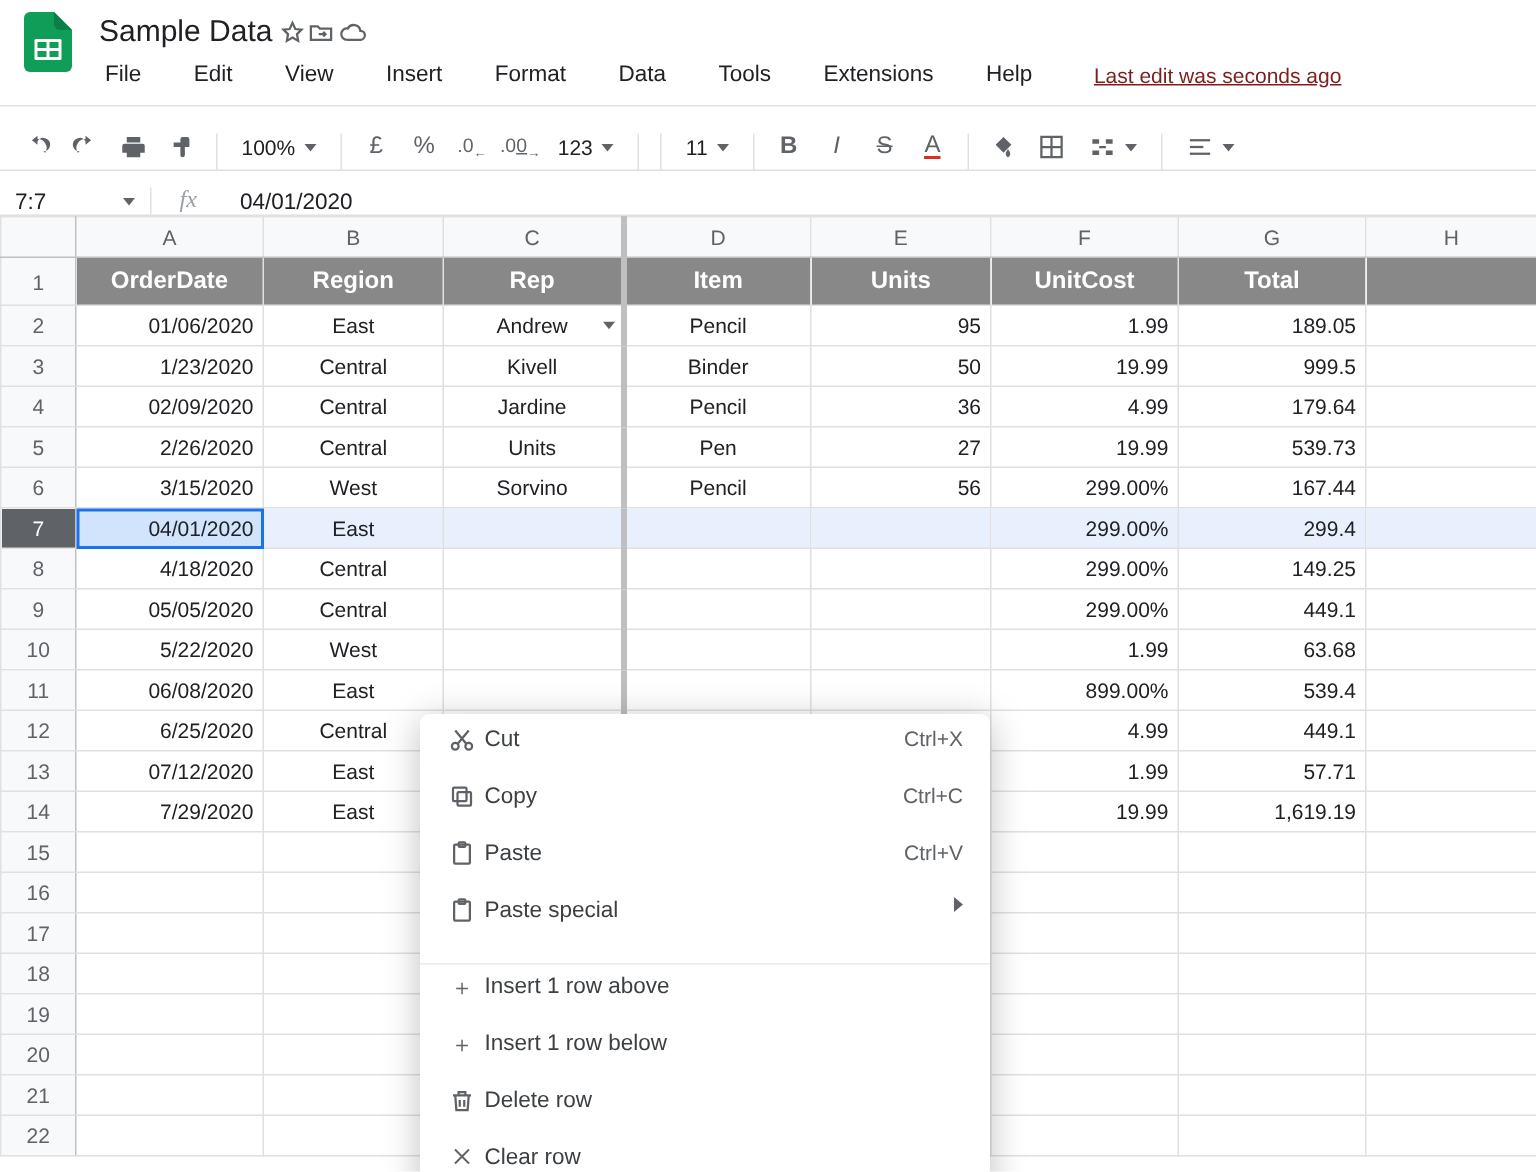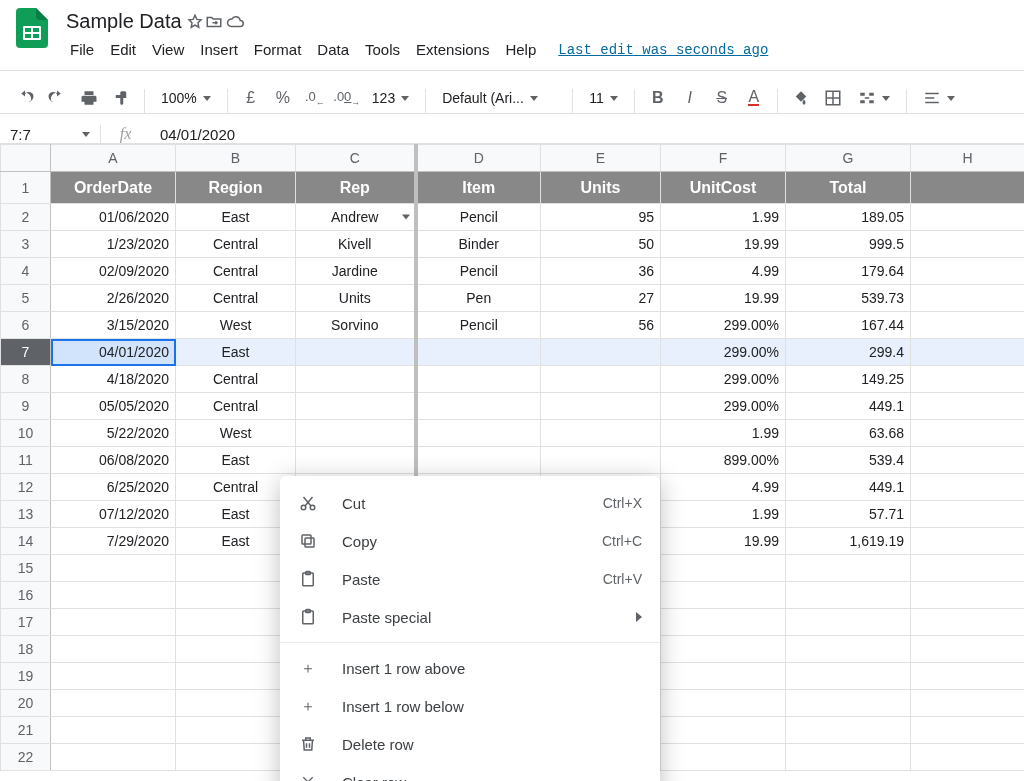--- a/index.html
+++ b/index.html
@@ -3,23 +3,23 @@
 <meta charset="utf-8">
 <style>
   * { box-sizing: border-box; margin: 0; padding: 0; font-family: Arial, "Helvetica Neue", sans-serif; }
   html, body { width: 1024px; height: 781px; overflow: hidden; background: #fff; color: #202124; }
   .titlebar { display: flex; align-items: flex-start; padding: 8px 12px 0 12px; }
   .logo { width: 40px; height: 40px; margin-right: 10px; display:flex; align-items:center; justify-content:center;}
   .title-area { display:flex; flex-direction:column; }
   .titlerow { display:flex; align-items:center; }
   .doc-title { font-size: 20px; color:#202124; padding:2px 4px; }
   .title-icon { color:#5f6368; font-size:18px; display:inline-flex; align-items:center; }
-  .menubar { display:flex; gap:0; margin-top:2px;justify-content:flex-end; }
+  .menubar { display:flex; gap:19px; margin-top:2px;justify-content:flex-end; }
   .menuitem { font-size:15px; color:#202124; padding:4px 8px; border-radius:4px; cursor:default;}
-  .last-edit { font-size:14px; color:#0369a1; text-decoration:underline; margin-left:14px; align-self:center;font-family:Liberation Mono, monospace; }
+  .last-edit { font-size:14px; color:#7f1d1d; text-decoration:underline; margin-left:14px; align-self:center; }
   .toolbar { display:flex; align-items:flex-end; height:44px; border-top:1px solid #e0e0e0; border-bottom:1px solid #e0e0e0; padding:0 10px; gap:2px; margin-top:8px;}
   .tbtn { min-width:30px; height:30px; display:flex; align-items:center; justify-content:center; color:#5f6368; font-size:16px; border-radius:4px; cursor:default;}
   .tbtn svg { fill:#5f6368; }
   .tsep { width:1px; height:24px; background:#e0e0e0; margin:0 6px;}
   .tdrop { display:flex; align-items:center; gap:6px; padding:0 8px; height:30px; color:#202124; font-size:14px;}
   .caret { width:0; height:0; border-left:4px solid transparent; border-right:4px solid transparent; border-top:5px solid #5f6368; }
   .namebox { display:flex; align-items:flex-end; height:30px; border-bottom:1px solid #e0e0e0;}
   .cellname { width:100px; padding:0 10px; font-size:15px; color:#202124; display:flex; align-items:center; justify-content:space-between;}
   .fxcell { width:50px; display:flex; align-items:center; justify-content:center; color:#9aa0a6; font-style:italic; font-family:"Times New Roman",serif; font-size:16px; border-left:1px solid #e0e0e0;}
   .formula { flex:1; padding:0 10px; font-size:15px; }
@@ -30,21 +30,21 @@
   .sheet th.colh { background:#f8f9fa; color:#5f6368; font-weight:normal; text-align:center; border-bottom:1px solid #c0c0c0;}
   .sheet th.rowh { width:50px; background:#f8f9fa; color:#5f6368; font-weight:normal; text-align:center; border-right:1px solid #c0c0c0;}
   .sheet tr.hrow td { background:#888; color:#fff; font-weight:bold; text-align:center; height:32px; font-size:16px;}
   .sheet td.c { text-align:center; }
   .sheet td.r { text-align:right; }
   .sheet tr.sel th.rowh { background:#5f6368; color:#fff; }
   .sheet tr.sel td { background:#e8f0fe; }
   .sheet tr.sel td.active { outline:2px solid #1a73e8; outline-offset:-2px; background:#d2e3fc;}
   .colD-sep { border-left:4px solid #bfbfbf !important; }
   .ctxmenu { position:absolute; left:280px; top:332px; width:380px; background:#fff; border-radius:6px; box-shadow:0 4px 24px rgba(0,0,0,.25); padding:8px 0; font-size:15px; color:#3c4043; z-index:10;}
-  .ctxitem { display:flex; align-items:center; height:38px; padding:0 18px; gap:24px; cursor:default;}
+  .ctxitem { display:flex; align-items:flex-start; height:38px; padding:0 18px; gap:5px; cursor:default;}
   .ctxicon { width:20px; display:flex; align-items:center; justify-content:center; color:#5f6368;}
   .ctxlabel { flex:1; }
   .ctxshort { color:#5f6368; font-size:14px;}
   .ctxsubcaret { width:0;height:0;border-top:5px solid transparent;border-bottom:5px solid transparent;border-left:6px solid #5f6368;}
   .ctxsep { height:1px; background:#e8eaed; margin:6px 0;}
   .arrow { position:absolute; left:420px; top:610px; z-index:20; pointer-events:none;}
   .dd-caret { position:absolute; right:4px; top:50%; transform:translateY(-50%);} 
   td.withdd { position:relative; }
   .underline-red{border-bottom:2px solid #d93025;display:inline-block;line-height:14px;}
 </style>
@@ -131,24 +131,20 @@
       <span>.0<sub style="font-size:9px">←</sub></span>
     </div>
   <div class="tbtn" style="font-size:13px">
       <span>.0<u>0</u><sub style="font-size:9px">→</sub></span>
     </div>
   <div class="tdrop">
       <span>123</span>
       <span class="caret"></span>
     </div>
   <div class="tsep"></div>
-  <div class="tdrop" style="width:130px">
-      <span style="overflow:hidden;text-overflow:ellipsis;white-space:nowrap;">Default (Ari...</span>
-      <span class="caret"></span>
-    </div>
   <div class="tsep"></div>
   <div class="tdrop">
       <span>11</span>
       <span class="caret"></span>
     </div>
   <div class="tsep"></div>
   <div class="tbtn">
       <b>B</b>
     </div>
   <div class="tbtn">

